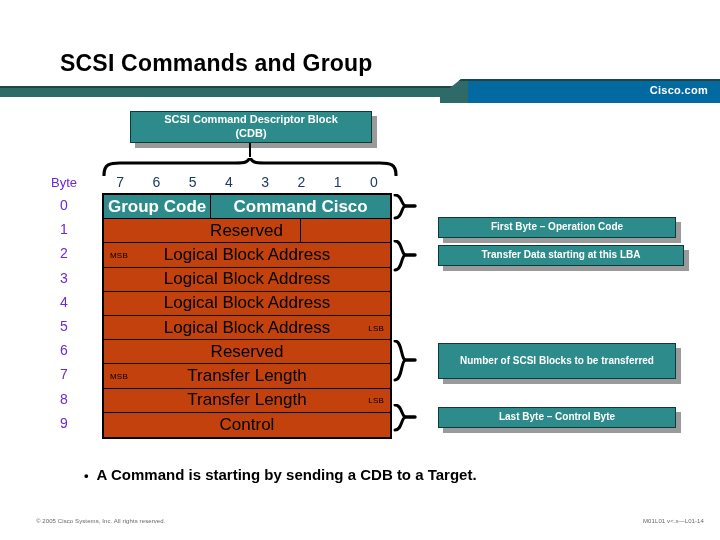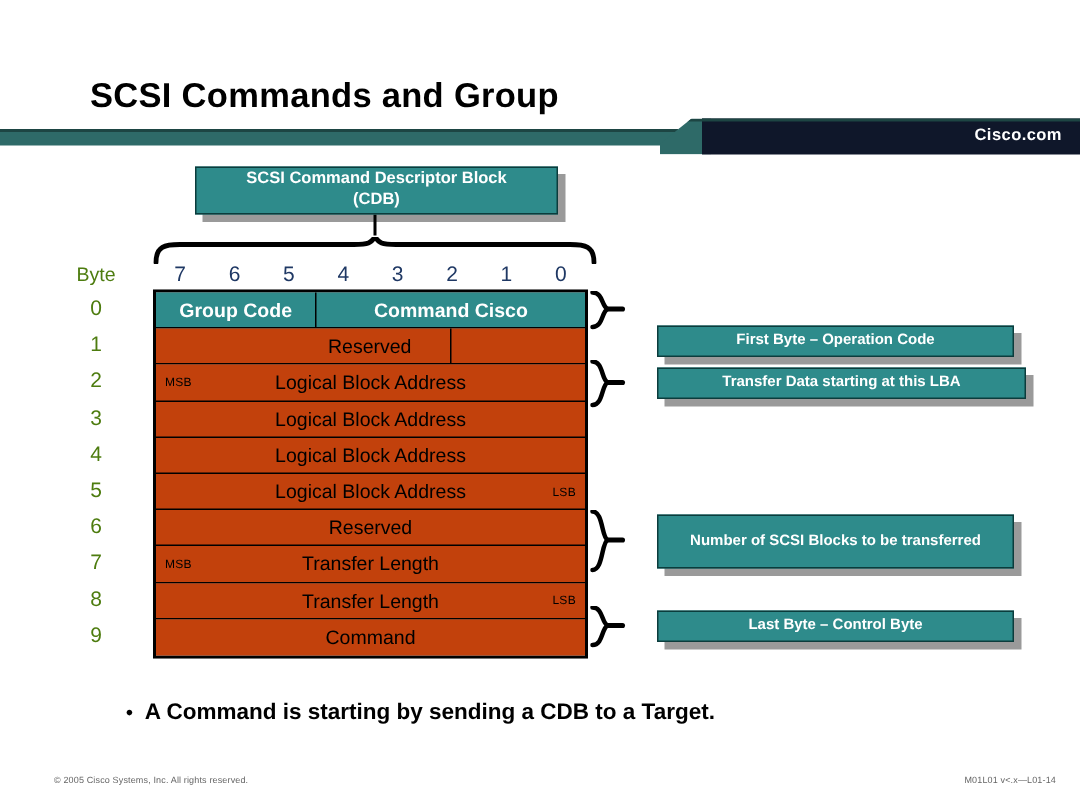--- a/index.html
+++ b/index.html
@@ -43,21 +43,21 @@
     height: 9px;
     background: #2e6a68;
     border-top: 2px solid #1d4543;
   }
   .banner-thick {
     position: absolute;
     left: 468px;
     top: 0px;
     width: 252px;
     height: 22px;
-    background: #0f172a;
+    background: #0369a1;
     border-top: 2px solid #1d4543;
   }
   .banner-diag {
     position: absolute;
     left: 440px;
     top: 0px;
     width: 34px;
     height: 22px;
     background: #2e6a68;
     border-top: 2px solid #1d4543;
@@ -114,21 +114,21 @@
     width: 300px;
     height: 28px;
   }
 
   
   .byte-col {
     position: absolute;
     left: 38px;
     top: 172px;
     width: 52px;
-    color: #4d7c0f;
+    color: #6d28d9;
     font-size: 13px;
     text-align: center;
   }
   .byte-head {
     height: 21px;
     line-height: 21px;
     font-size: 13px;
   }
   .byte-num {
     height: 24.2px;
@@ -177,21 +177,21 @@
     height: 24.2px;
     border-bottom: 1px solid #000000;
     box-sizing: border-box;
     display: flex;
     align-items: center;
     justify-content: center;
     background: #c2410c;
   }
   .cdb-row:last-child { border-bottom: none; }
   .cdb-row .cell-text {
-    font-size: 13px;
+    font-size: 17px;
     color: #000000;
     white-space: nowrap;
   }
   .cdb-row.teal {
     background: #2e8b8b;
   }
   .cdb-row.teal .cell-text {
     color: #ffffff;
     font-weight: bold;
   }
@@ -371,21 +371,21 @@
     <span class="msb-tag">MSB</span>
     <span class="cell-text">Transfer Length</span>
   </div>
 
   <div class="cdb-row">
     <span class="cell-text">Transfer Length</span>
     <span class="lsb-tag">LSB</span>
   </div>
 
   <div class="cdb-row">
-    <span class="cell-text">Command</span>
+    <span class="cell-text">Control</span>
   </div>
 
 </div>
 
 <svg class="rbrace" style="top:194px;" width="26" height="26" viewBox="0 0 26 26" xmlns="http://www.w3.org/2000/svg">
   <path d="M3 1 C10 1, 9 10, 13 12 C9 14, 10 24, 3 24" stroke="#000000" stroke-width="3" fill="none" stroke-linecap="round"></path>
   <path d="M13 12 L23 12" stroke="#000000" stroke-width="3.4" fill="none" stroke-linecap="round"></path>
 </svg>
 
 <svg class="rbrace" style="top:240px;" width="26" height="32" viewBox="0 0 26 32" xmlns="http://www.w3.org/2000/svg">

